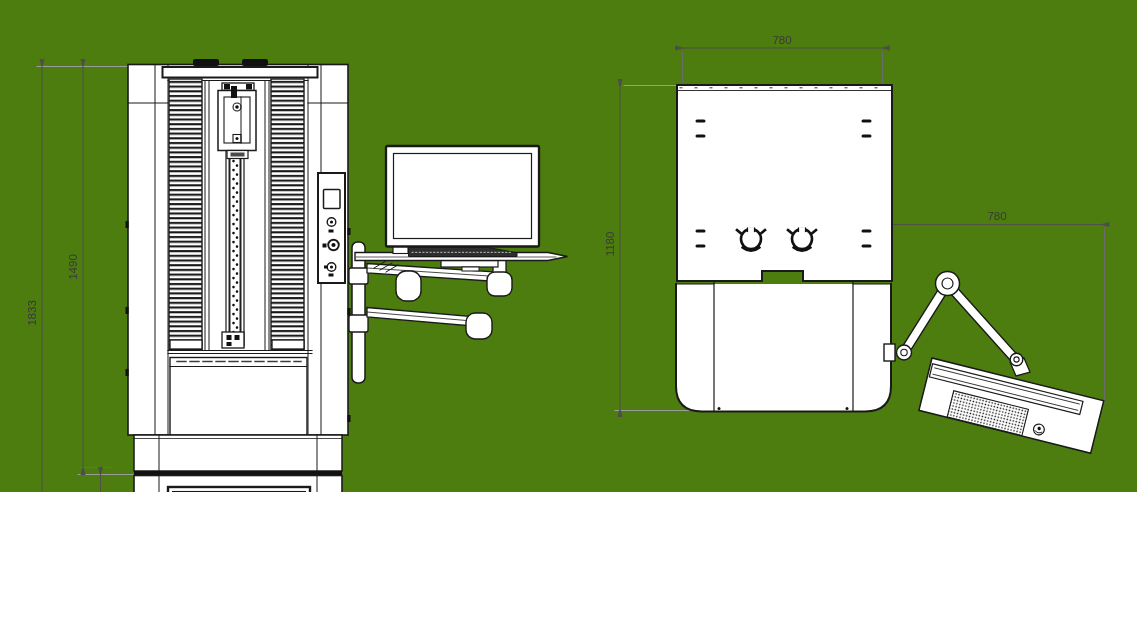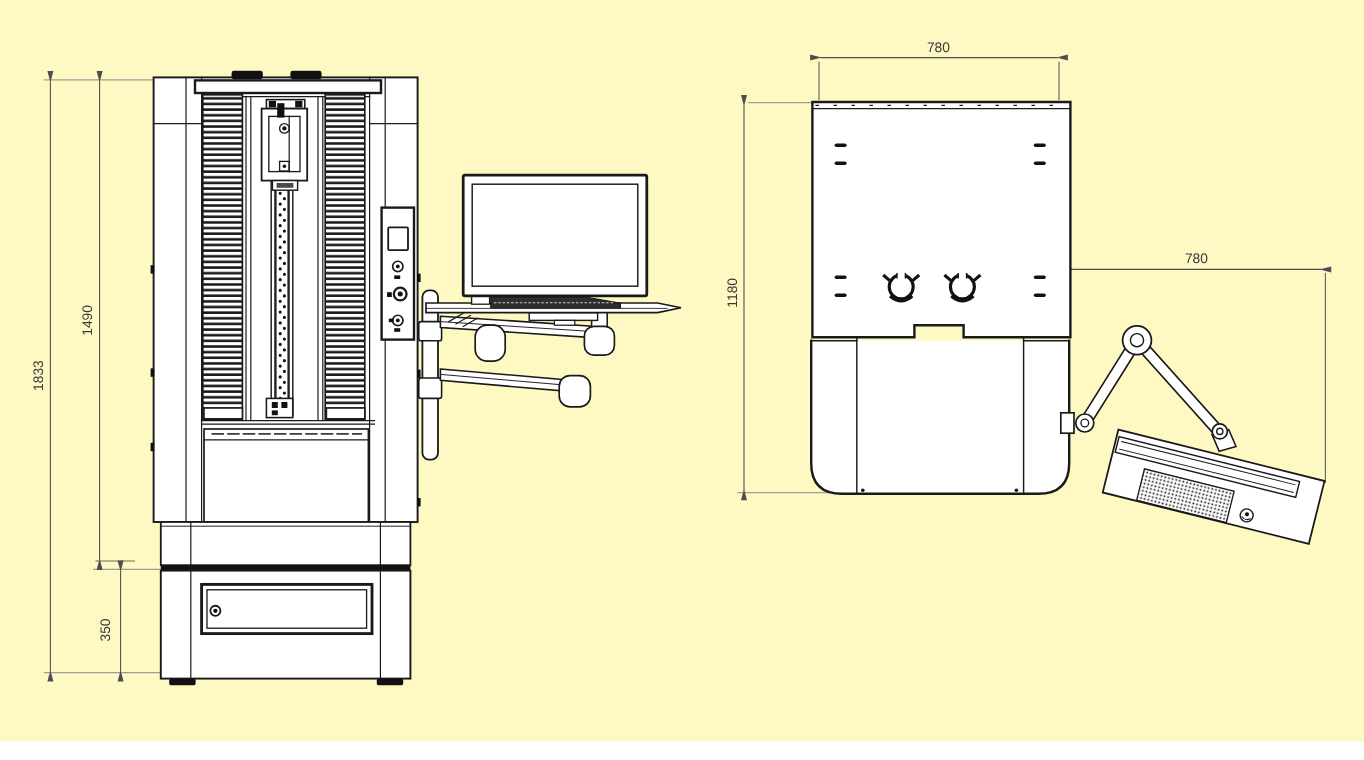--- a/index.html
+++ b/index.html
@@ -1,16 +1,16 @@
 <!DOCTYPE html>
 <html><head>
 <meta charset="utf-8">
 <style>
   html,body{margin:0;padding:0;background:#ffffff;}
-  .canvas{position:relative;width:1137px;height:618px;background:#fef9c3;overflow:hidden;
+  .canvas{position:relative;width:1137px;height:492px;background:#4d7c0f;overflow:hidden;
           font-family:"Liberation Sans", sans-serif;}
   svg{display:block;}
   text{font-family:"Liberation Sans", sans-serif;font-size:11.5px;fill:#3a3a3a;}
 </style>
 </head>
 <body>
 
 <div class="canvas">
 <svg width="1137" height="633" viewBox="0 0 1137 633">
   <defs>

